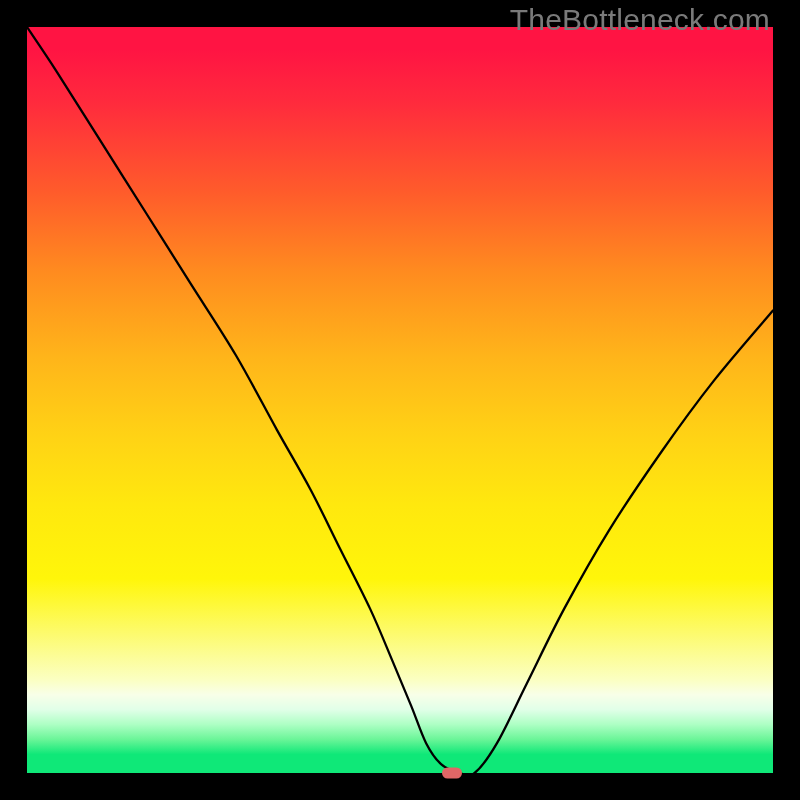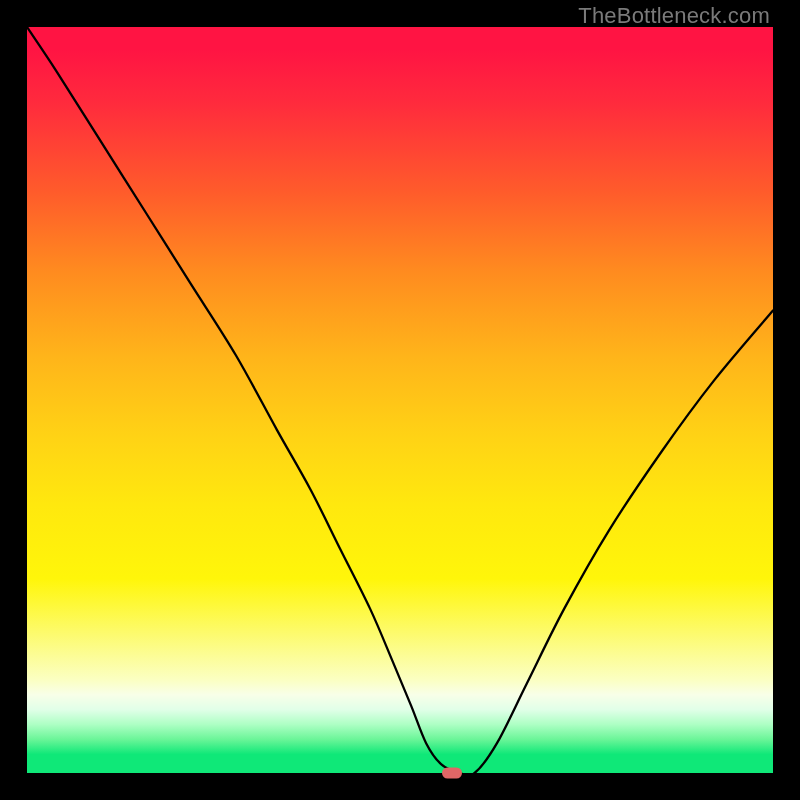--- a/index.html
+++ b/index.html
@@ -58,21 +58,21 @@
     background: #e06666;
     border-radius: 6px;
     transform: translate(-50%, -50%);
     pointer-events: none;
   }
   .watermark {
     position: absolute;
     top: 3px;
     right: 30px;
     color: #7a7a7a;
-    font-size: 22px;
+    font-size: 30px;
     letter-spacing: 0.2px;
     user-select: none;
   }
 </style>
 </head>
 <body>
 
 <div class="frame">
   <div class="plot-area">
     <svg class="curve" viewBox="0 0 746 746" preserveAspectRatio="none">

